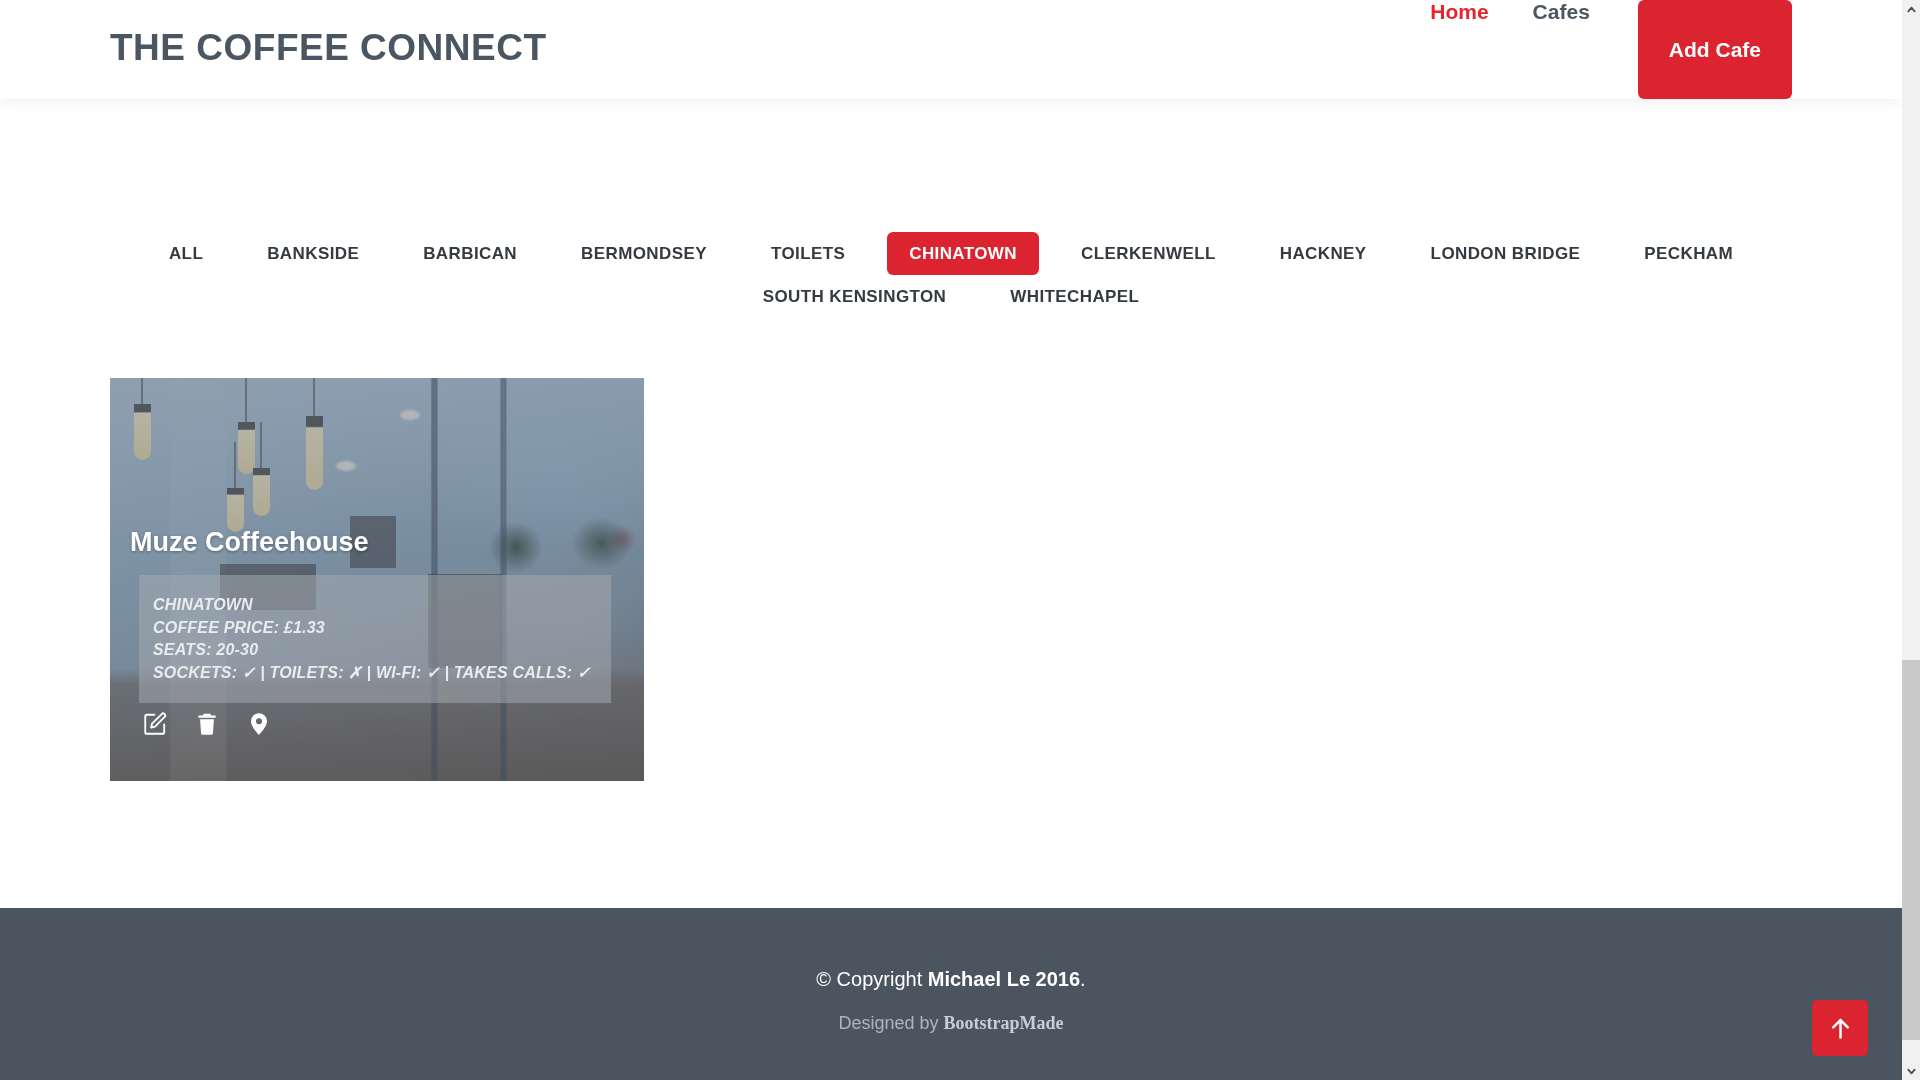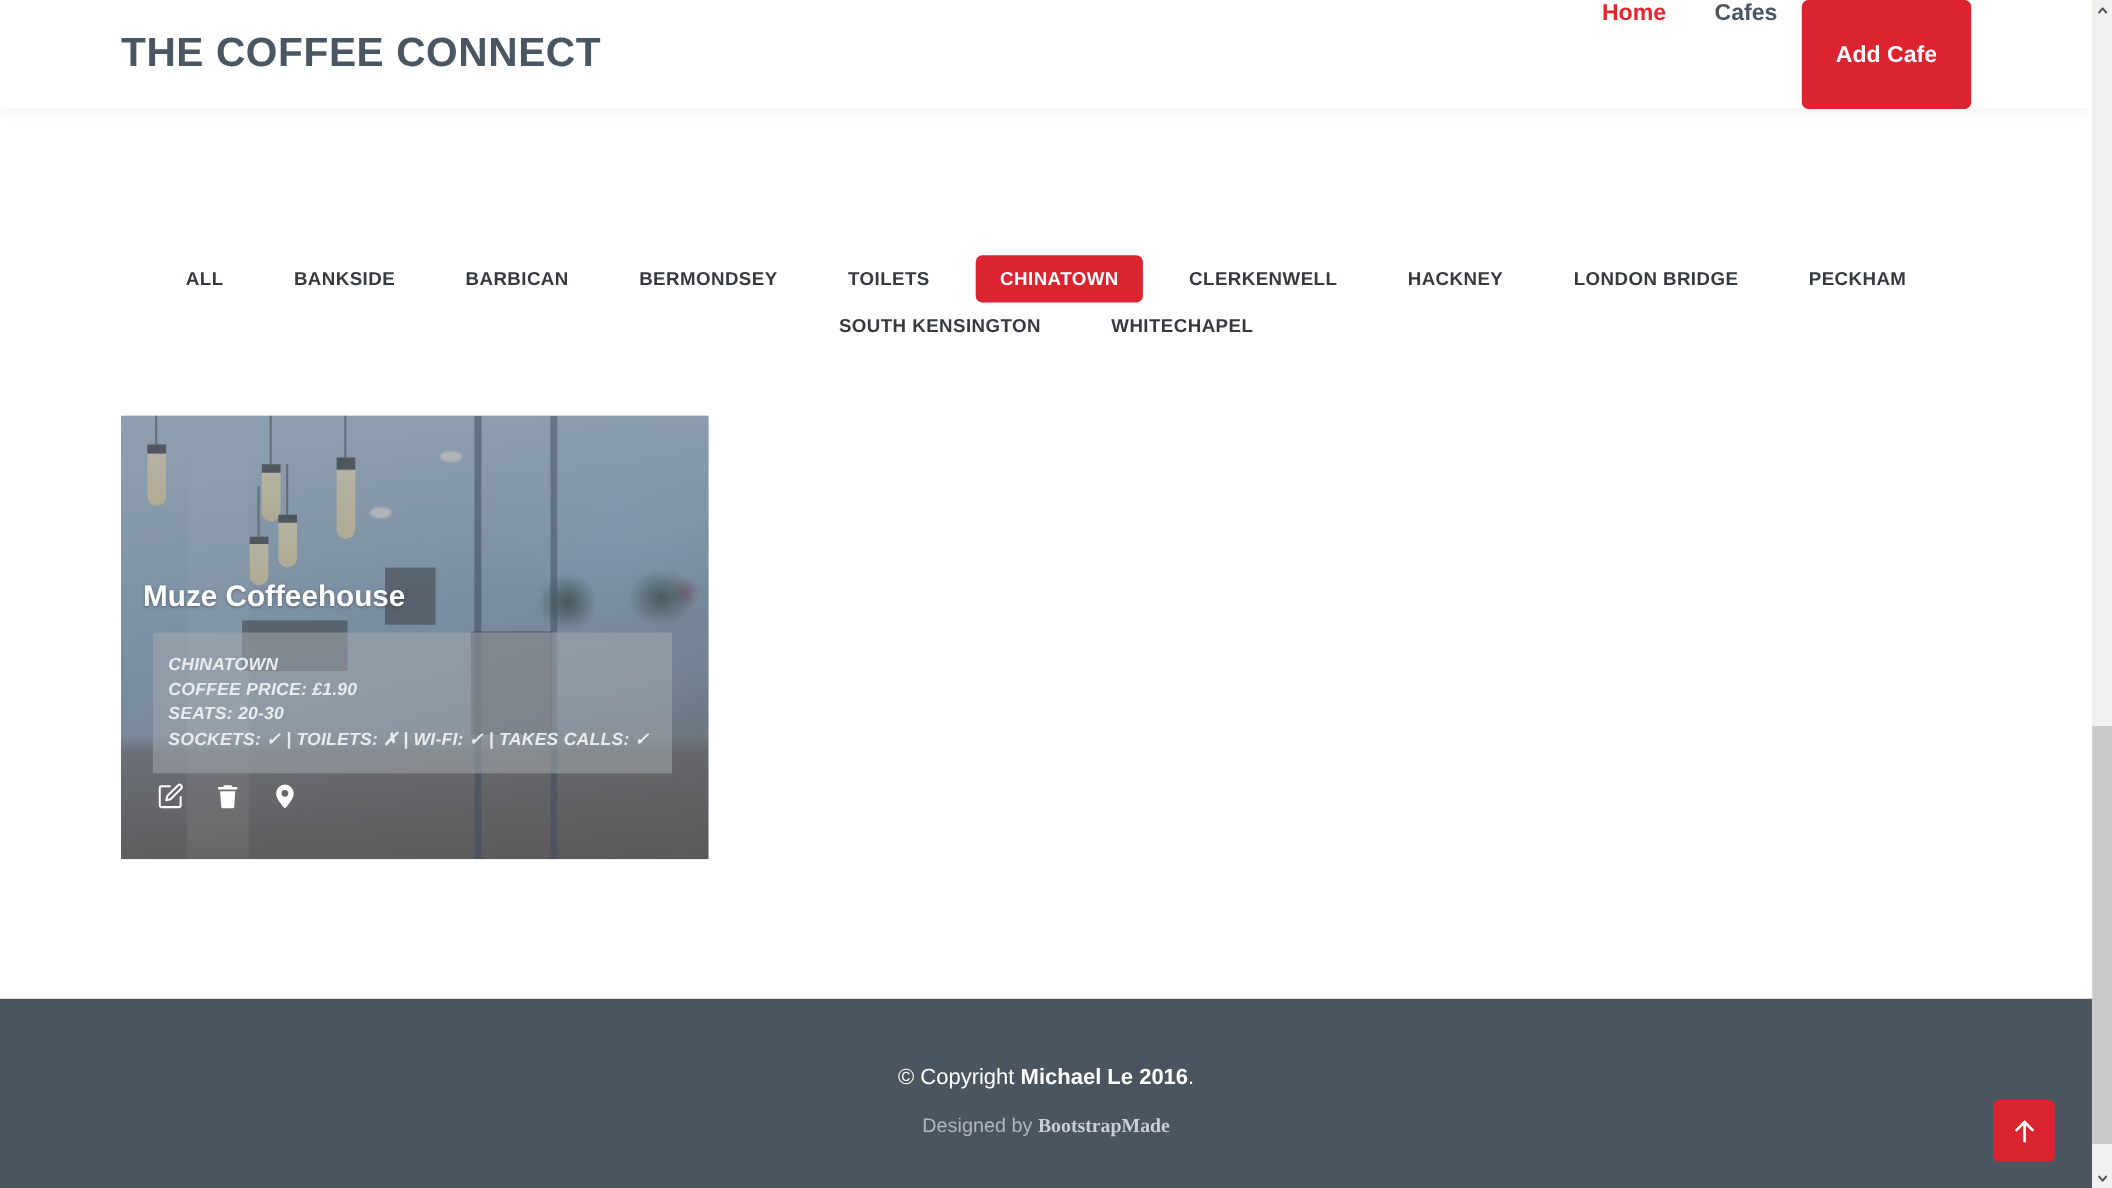--- a/index.html
+++ b/index.html
@@ -66,20 +66,21 @@
     font-weight: 600;
     color: #4a5762;
     text-decoration: none;
     padding: 0 22px;
     white-space: nowrap;
     cursor: pointer;
   }
   .nav-link.active { color: #e8242d; }
 
   #add-cafe-button {
+    margin-left: 26px;
     background: #dc2430;
     color: #ffffff;
     font-size: 21px;
     font-weight: 600;
     border: none;
     border-radius: 6px;
     padding: 4px 31px;
     cursor: pointer;
     white-space: nowrap;
     font-family: "Liberation Sans", sans-serif;
@@ -386,21 +387,21 @@
             <span class="blockdark" style="left:240px; top:138px; width:46px; height:52px;"></span>
             <span class="blockdark" style="left:110px; top:186px; width:96px; height:46px;"></span>
             <span class="blockdark" style="left:318px; top:196px; width:74px; height:94px;"></span>
           </div>
           <div class="card-photo-tint"></div>
 
           <h3 class="card-title">Muze Coffeehouse</h3>
 
           <div class="card-details">
             <div class="detail-line">CHINATOWN</div>
-            <div class="detail-line">COFFEE PRICE: £1.90</div>
+            <div class="detail-line">COFFEE PRICE: £1.33</div>
             <div class="detail-line">SEATS: 20-30</div>
             <div class="detail-line">SOCKETS: ✓ | TOILETS: ✗ | WI-FI: ✓ | TAKES CALLS: ✓</div>
           </div>
 
           <div class="card-actions">
             <span class="card-action-icon">
               <svg viewBox="0 0 24 24" fill="none" stroke="#ffffff" stroke-width="1.7" stroke-linecap="round" stroke-linejoin="round">
                 <path d="M11.5 3.5H4.5A1.5 1.5 0 0 0 3 5v14.5A1.5 1.5 0 0 0 4.5 21H19a1.5 1.5 0 0 0 1.5-1.5v-7"></path>
                 <path d="M18.2 2.8a1.9 1.9 0 0 1 2.7 2.7L12 14.4l-3.6.9.9-3.6z"></path>
               </svg>

